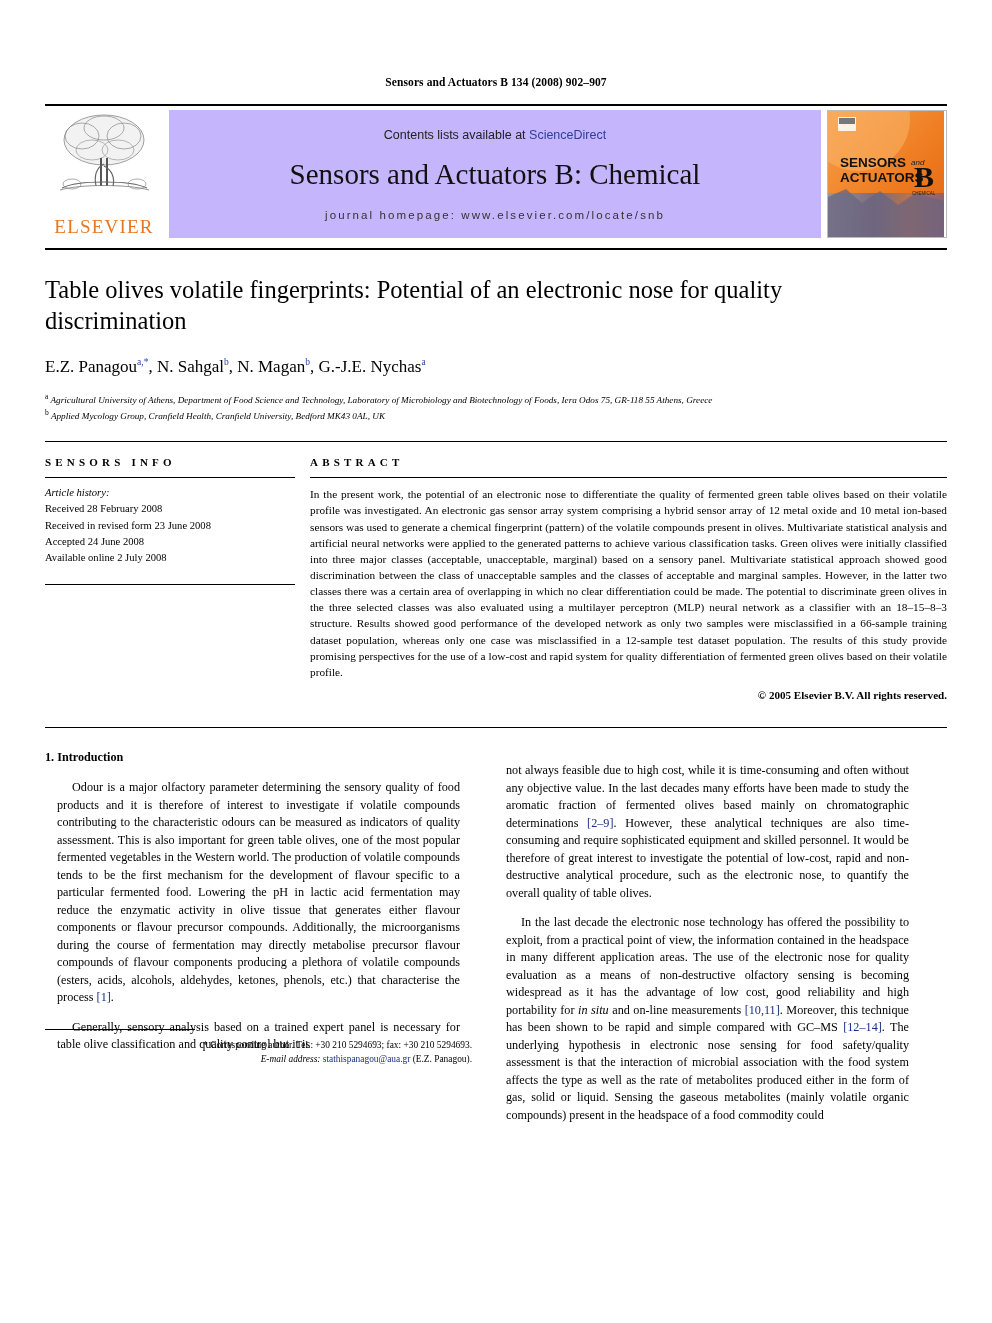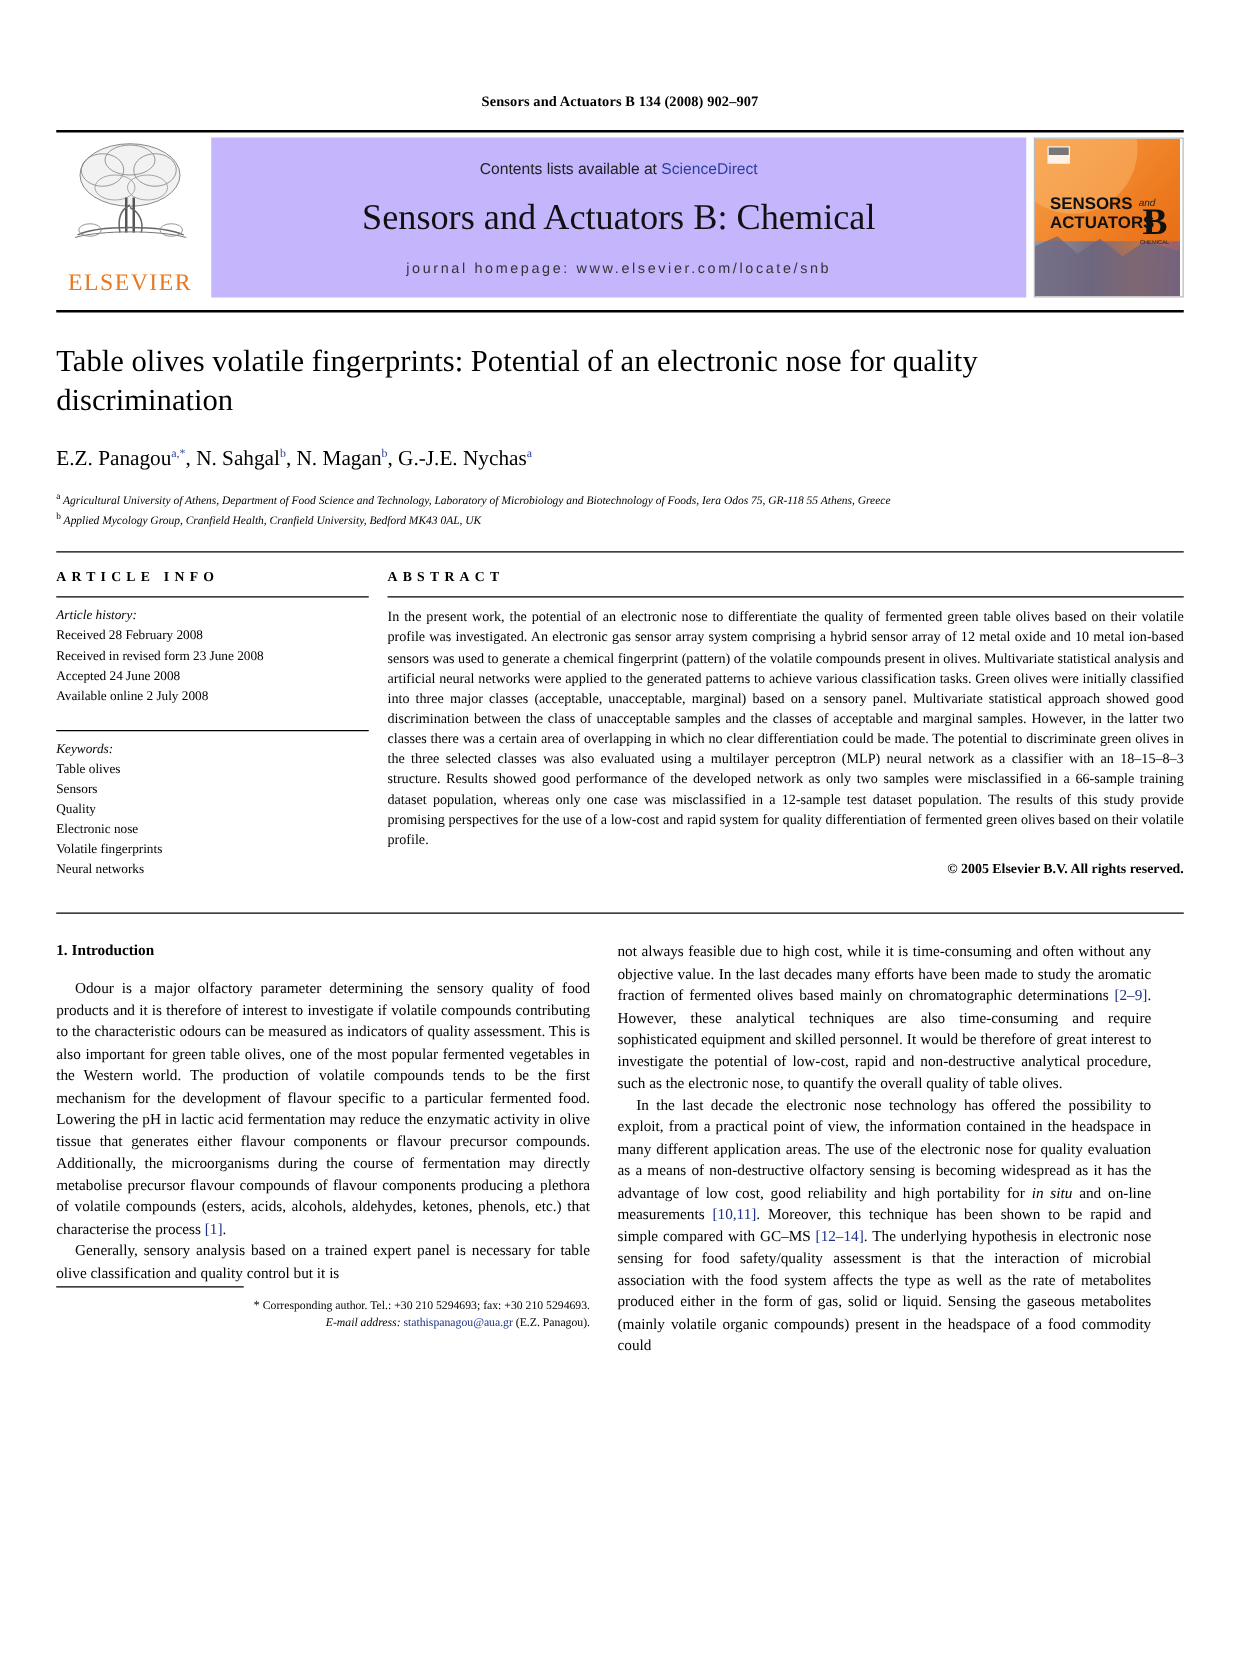--- a/index.html
+++ b/index.html
@@ -136,21 +136,21 @@
     gap:22px;
   }
   .col { width:427px; flex:0 0 427px; }
   .col-right { position:relative; }
   h2.secnum {
     font-size:12.2px;
     font-weight:bold;
     margin:0 0 14px 0;
   }
   p.body {
-    margin:0;
+    margin:12px;
     font-size:12.2px;
     line-height:1.435;
     text-align:justify;
     text-indent:15px;
     hyphens:auto;
   }
   p.body.noindent { text-indent:0; }
   .cite { color:#1a2f86; }
 
   
@@ -244,39 +244,30 @@
 
   <div class="affils">
     <div class="affil"><sup>a</sup> <span>Agricultural University of Athens, Department of Food Science and Technology, Laboratory of Microbiology and Biotechnology of Foods, Iera Odos 75, GR-118 55 Athens, Greece</span></div>
     <div class="affil"><sup>b</sup> <span>Applied Mycology Group, Cranfield Health, Cranfield University, Bedford MK43 0AL, UK</span></div>
   </div>
 
   <div class="info-rule"></div>
 
   <div class="info-row">
     <div class="col-info">
-      <div class="sec-head">ARTICLE INFO</div>
+      <div class="sec-head">SENSORS INFO</div>
       <div class="hrule"></div>
       <div class="hist-block">
         <div class="lbl">Article history:</div>
         <div>Received 28 February 2008</div>
         <div>Received in revised form 23 June 2008</div>
         <div>Accepted 24 June 2008</div>
         <div>Available online 2 July 2008</div>
       </div>
       <div class="kw-rule"></div>
-      <div class="kw-block">
-        <div class="lbl">Keywords:</div>
-        <div>Table olives</div>
-        <div>Sensors</div>
-        <div>Quality</div>
-        <div>Electronic nose</div>
-        <div>Volatile fingerprints</div>
-        <div>Neural networks</div>
-      </div>
     </div>
 
     <div class="col-abs">
       <div class="sec-head">ABSTRACT</div>
       <div class="hrule"></div>
       <div class="abstract-body">In the present work, the potential of an electronic nose to differentiate the quality of fermented green table olives based on their volatile profile was investigated. An electronic gas sensor array system comprising a hybrid sensor array of 12 metal oxide and 10 metal ion-based sensors was used to generate a chemical fingerprint (pattern) of the volatile compounds present in olives. Multivariate statistical analysis and artificial neural networks were applied to the generated patterns to achieve various classification tasks. Green olives were initially classified into three major classes (acceptable, unacceptable, marginal) based on a sensory panel. Multivariate statistical approach showed good discrimination between the class of unacceptable samples and the classes of acceptable and marginal samples. However, in the latter two classes there was a certain area of overlapping in which no clear differentiation could be made. The potential to discriminate green olives in the three selected classes was also evaluated using a multilayer perceptron (MLP) neural network as a classifier with an 18–15–8–3 structure. Results showed good performance of the developed network as only two samples were misclassified in a 66-sample training dataset population, whereas only one case was misclassified in a 12-sample test dataset population. The results of this study provide promising perspectives for the use of a low-cost and rapid system for quality differentiation of fermented green olives based on their volatile profile.</div>
       <div class="copyright">© 2005 Elsevier B.V. All rights reserved.</div>
     </div>
   </div>
 

